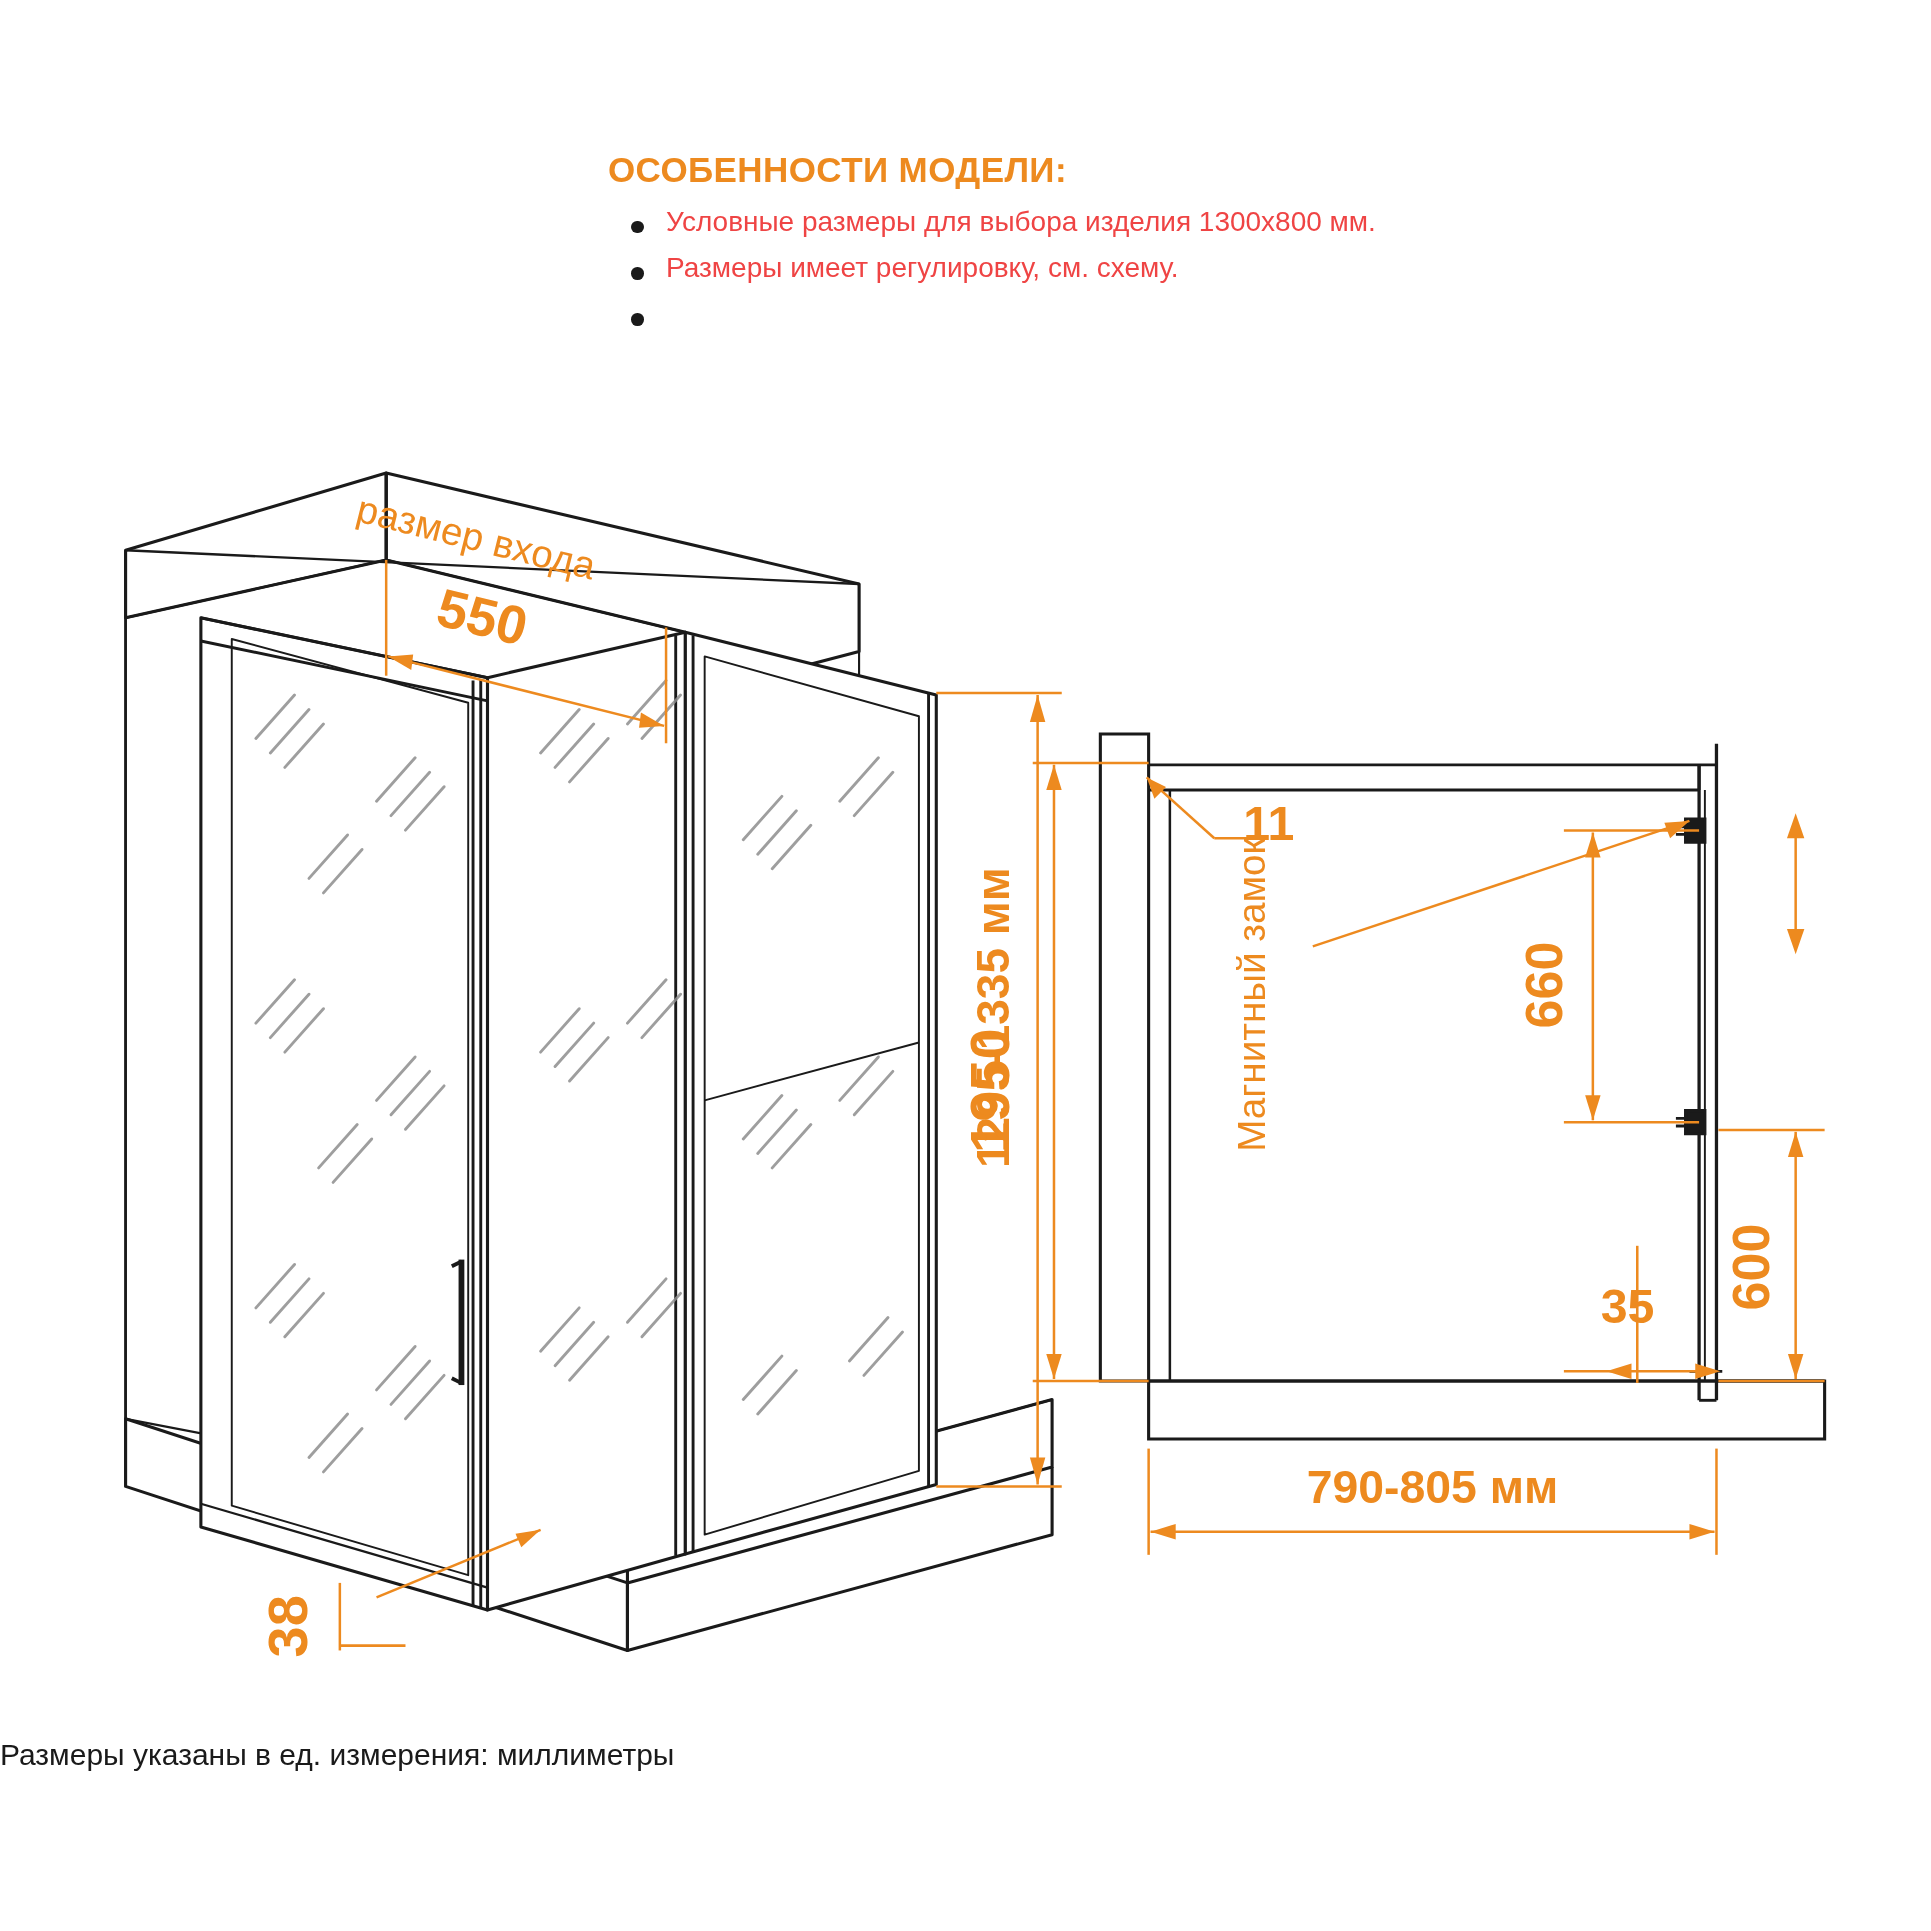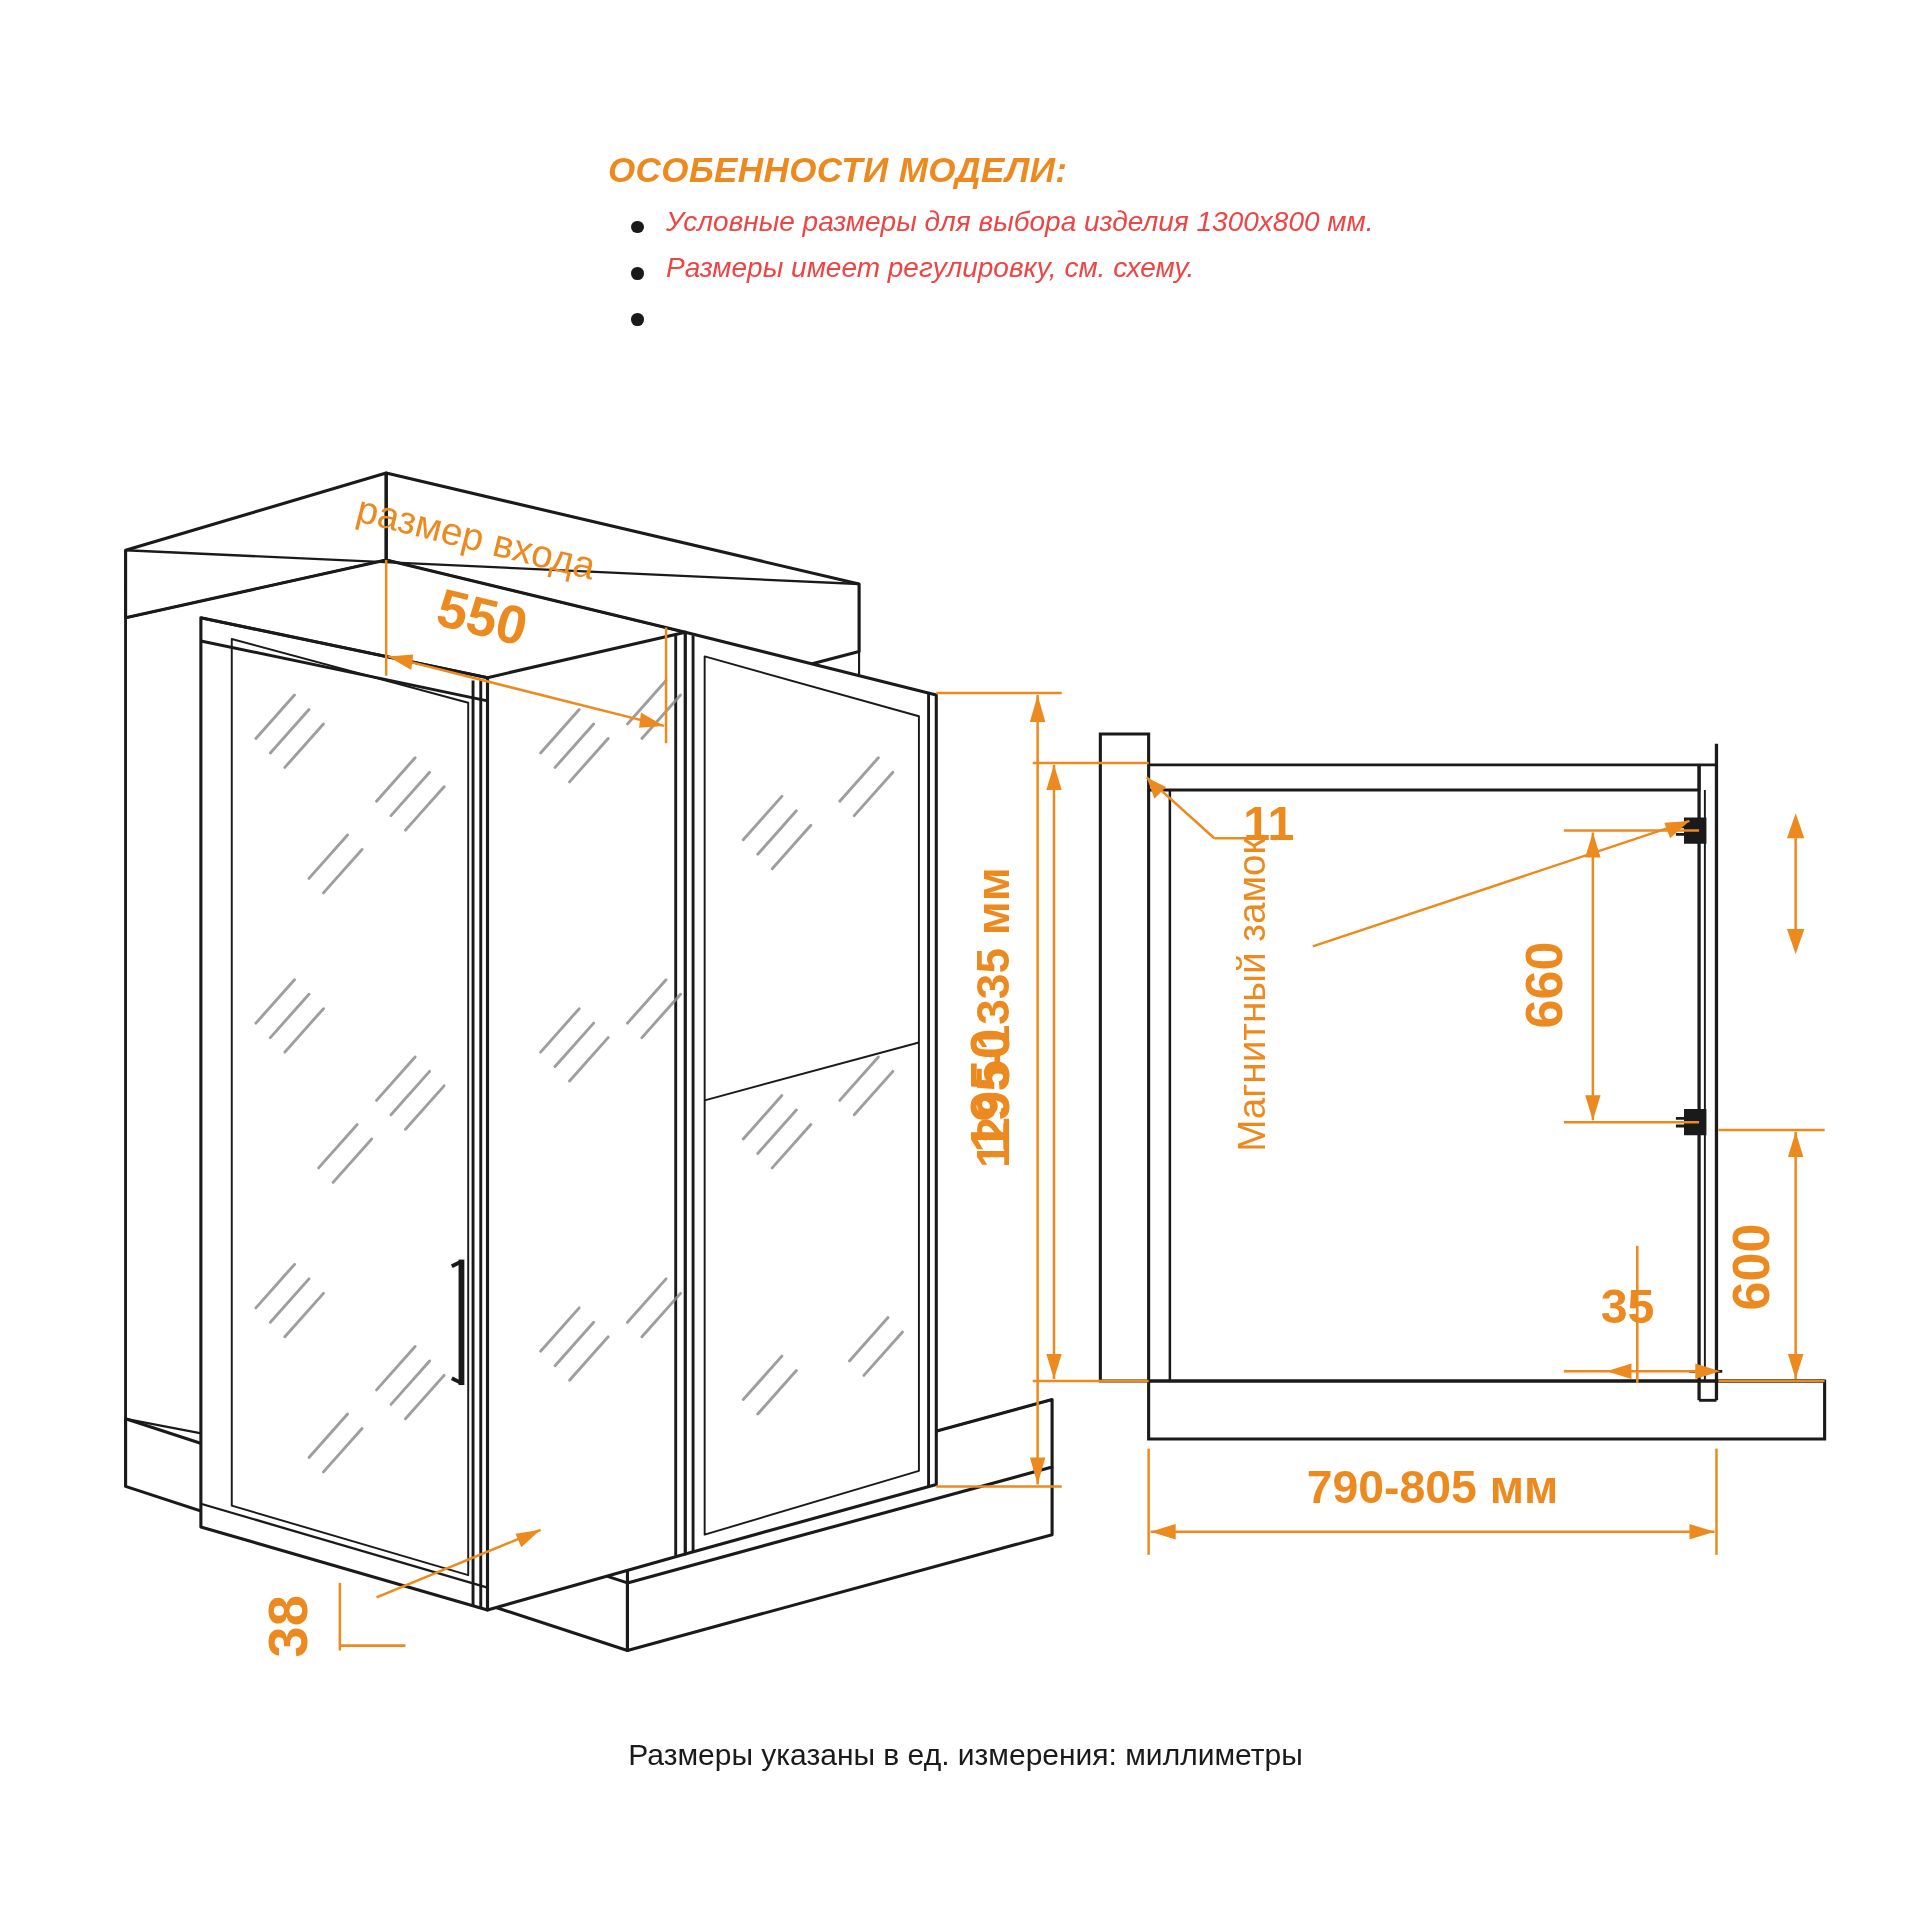--- a/index.html
+++ b/index.html
@@ -8,39 +8,39 @@
     background:#ffffff;
     font-family:"Liberation Sans", sans-serif;
     color:#1a1a1a;
     position:relative;
     overflow:hidden;
   }
   .sheet{position:absolute;left:0;top:0;width:1931px;height:1931px;}
 
   
   .features{
-    position:absolute;left:608px;top:150px;width:1255px;font-style:italic;
+    position:absolute;left:608px;top:150px;width:1255px;
   }
   .features-title{
     font-size:35px;font-weight:bold;color:#ED8A1F;letter-spacing:0.4px;
     margin:0 0 13.5px 0;
   }
   .feat-list{list-style:none;margin:0;padding:0;}
   .feat-list li{
     position:relative;padding-left:58px;margin-bottom:9.7px;
     font-size:28px;line-height:1.30;color:#ef4444;
   }
   .feat-list li .bullet{
     position:absolute;left:23px;top:17.4px;width:12.6px;height:12.6px;
     border-radius:50%;background:#1a1a1a;
   }
 
   
   .footnote{
-    position:absolute;left:0;top:1738px;width:1931px;text-align:center;
+    position:absolute;left:0;top:1738px;width:1931px;
     font-size:30px;color:#1a1a1a;
   }
 
   
   svg{display:block;}
   .dim{fill:#ED8A1F;font-family:"Liberation Sans", sans-serif;font-weight:bold;}
   .lbl{fill:#ED8A1F;font-family:"Liberation Sans", sans-serif;}
 </style>
 </head>
 <body>

